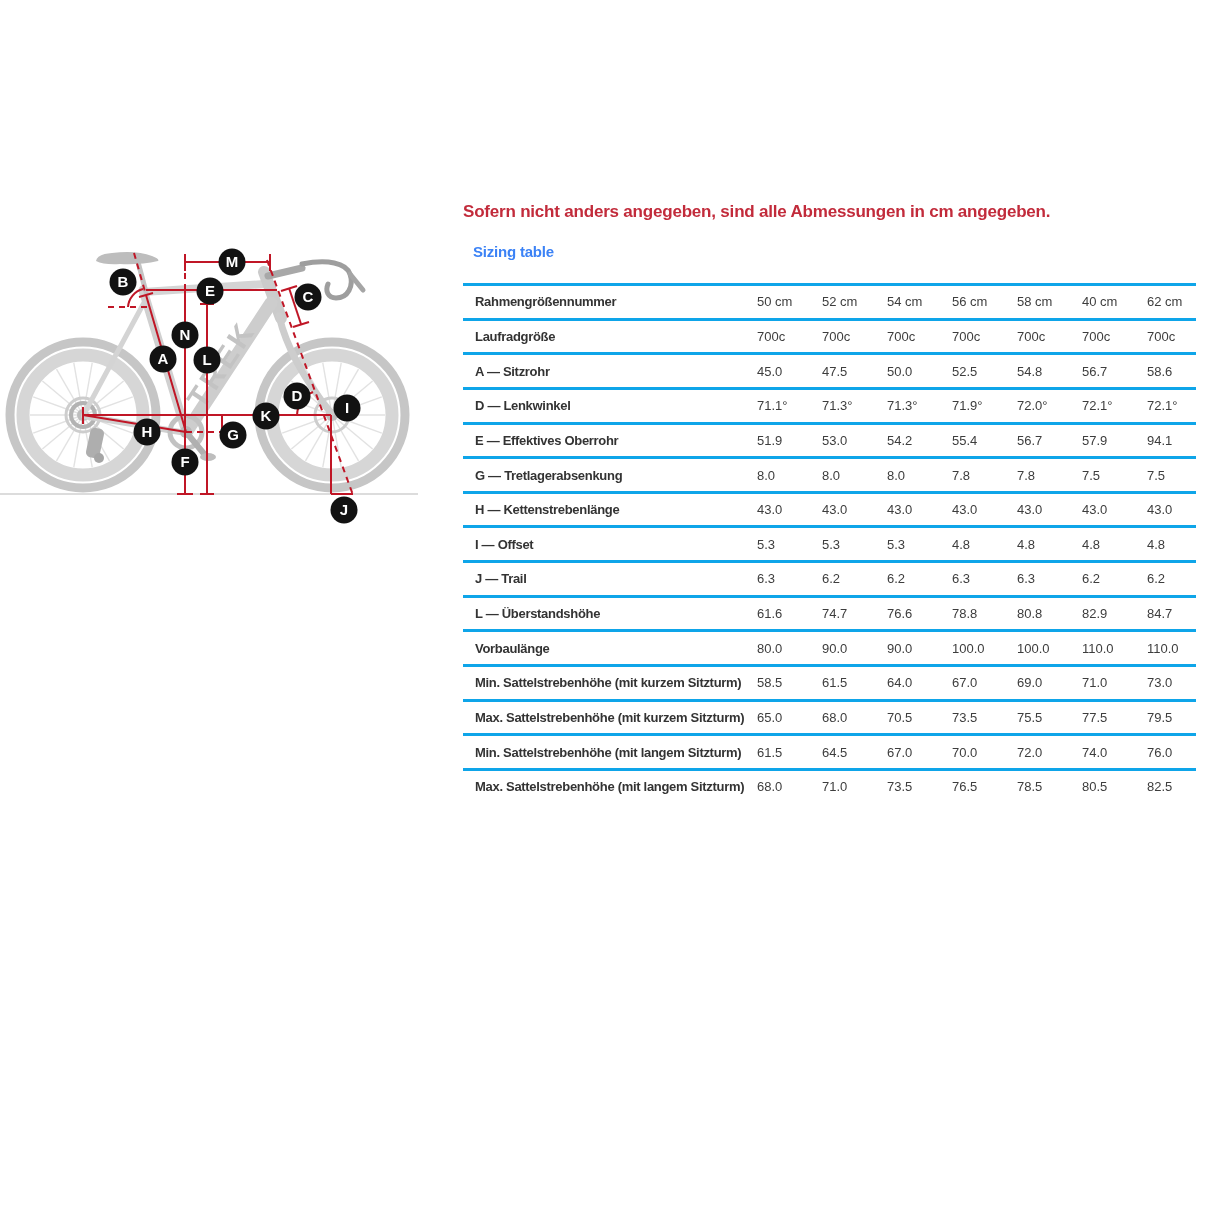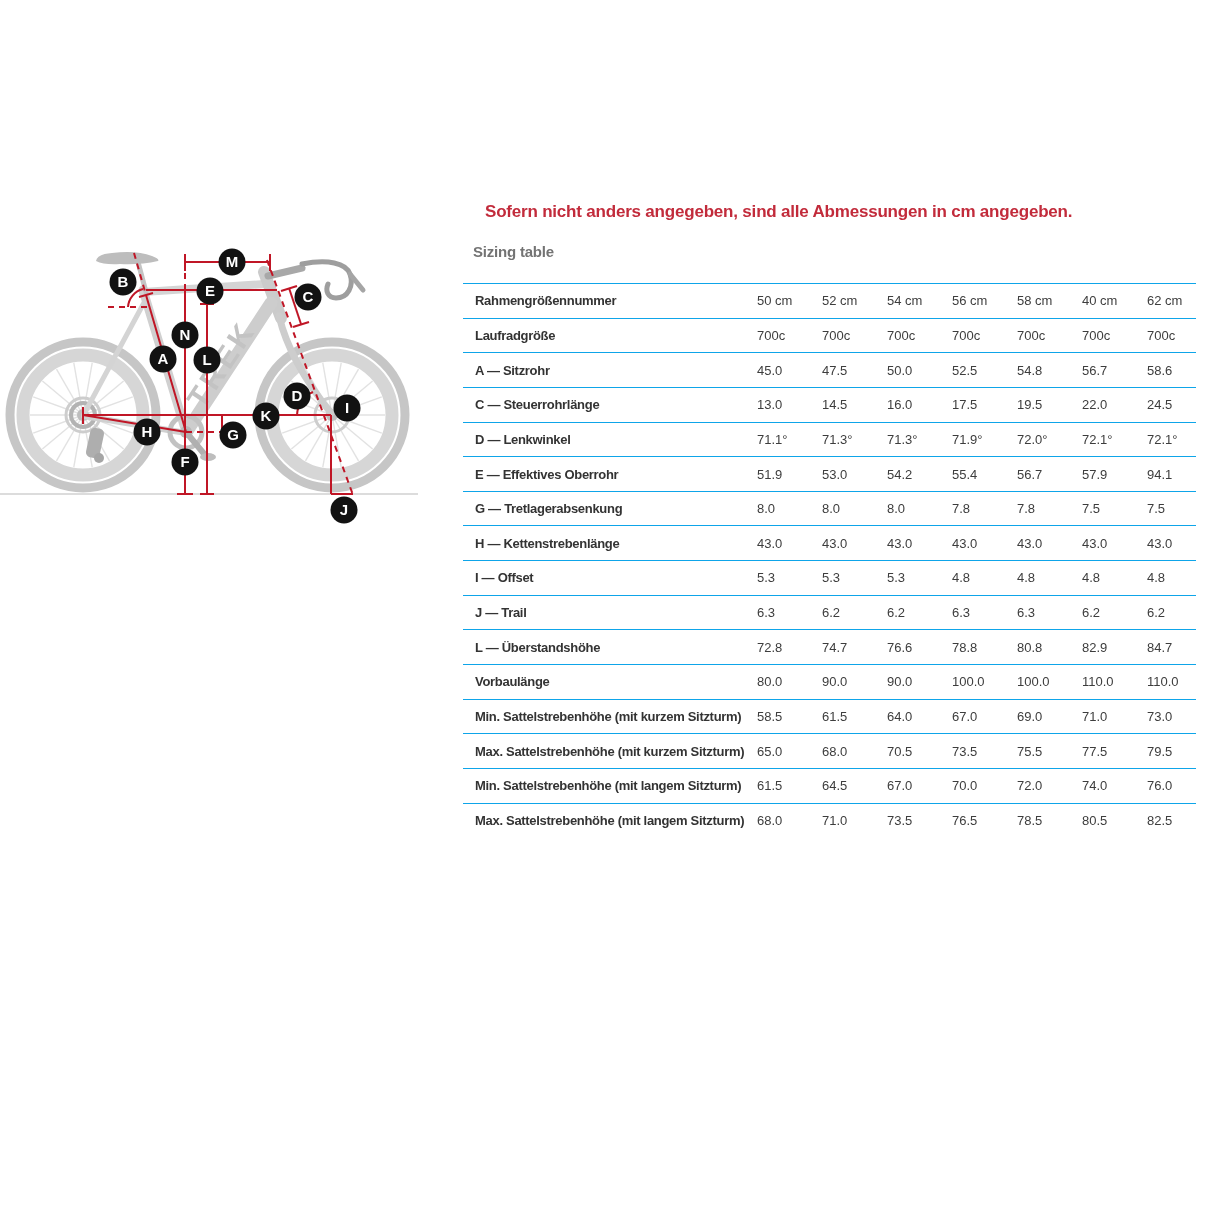--- a/index.html
+++ b/index.html
@@ -1,24 +1,24 @@
 <!DOCTYPE html>
 <html><head>
 <meta charset="utf-8">
 <style>
   html,body{margin:0;padding:0;background:#fff;}
   .page{position:relative;width:1212px;height:1212px;background:#ffffff;overflow:hidden;
         font-family:"Liberation Sans",sans-serif;}
   .note{position:absolute;left:463px;top:202px;font-size:17px;font-weight:600;
-        color:#c22b3b;letter-spacing:-0.2px;margin-left:22px;}
+        color:#c22b3b;letter-spacing:-0.2px;}
   .table-title{position:absolute;left:473px;top:243px;font-size:15px;font-weight:bold;
-        color:#737373;letter-spacing:-0.2px;text-align:center;}
+        color:#3b82f6;letter-spacing:-0.2px;text-align:center;}
   .sizing-table{position:absolute;left:463px;top:283px;width:733px;}
   .t-row{display:grid;grid-template-columns:294px repeat(6,65px) 49px;align-items:center;
-        height:34.65px;border-top:1px solid #0ea5e9;box-sizing:border-box;}
+        height:34.65px;border-top:3px solid #0ea5e9;box-sizing:border-box;}
   .t-label{font-weight:bold;padding-left:12px;font-size:13px;color:#333;
         letter-spacing:-0.3px;white-space:nowrap;}
   .t-val{font-size:13px;color:#3d3d3d;white-space:nowrap;}
   .diagram-svg{position:absolute;left:0;top:0;}
   .dlabel-letter{fill:#ffffff;font-size:15px;font-weight:bold;text-anchor:middle;}
   .trek-logo{fill:#c3c3c3;font-size:30px;font-weight:bold;letter-spacing:4px;text-anchor:middle;}
 </style>
 </head>
 <body>
 
@@ -216,30 +216,20 @@
           <div class="t-label">A — Sitzrohr</div>
           <div class="t-val">45.0</div>
           <div class="t-val">47.5</div>
           <div class="t-val">50.0</div>
           <div class="t-val">52.5</div>
           <div class="t-val">54.8</div>
           <div class="t-val">56.7</div>
           <div class="t-val">58.6</div>
         </div>
         <div class="t-row">
-          <div class="t-label">C — Steuerrohrlänge</div>
-          <div class="t-val">13.0</div>
-          <div class="t-val">14.5</div>
-          <div class="t-val">16.0</div>
-          <div class="t-val">17.5</div>
-          <div class="t-val">19.5</div>
-          <div class="t-val">22.0</div>
-          <div class="t-val">24.5</div>
-        </div>
-        <div class="t-row">
           <div class="t-label">D — Lenkwinkel</div>
           <div class="t-val">71.1°</div>
           <div class="t-val">71.3°</div>
           <div class="t-val">71.3°</div>
           <div class="t-val">71.9°</div>
           <div class="t-val">72.0°</div>
           <div class="t-val">72.1°</div>
           <div class="t-val">72.1°</div>
         </div>
         <div class="t-row">
@@ -287,21 +277,21 @@
           <div class="t-val">6.3</div>
           <div class="t-val">6.2</div>
           <div class="t-val">6.2</div>
           <div class="t-val">6.3</div>
           <div class="t-val">6.3</div>
           <div class="t-val">6.2</div>
           <div class="t-val">6.2</div>
         </div>
         <div class="t-row">
           <div class="t-label">L — Überstandshöhe</div>
-          <div class="t-val">72.8</div>
+          <div class="t-val">61.6</div>
           <div class="t-val">74.7</div>
           <div class="t-val">76.6</div>
           <div class="t-val">78.8</div>
           <div class="t-val">80.8</div>
           <div class="t-val">82.9</div>
           <div class="t-val">84.7</div>
         </div>
         <div class="t-row">
           <div class="t-label">Vorbaulänge</div>
           <div class="t-val">80.0</div>

